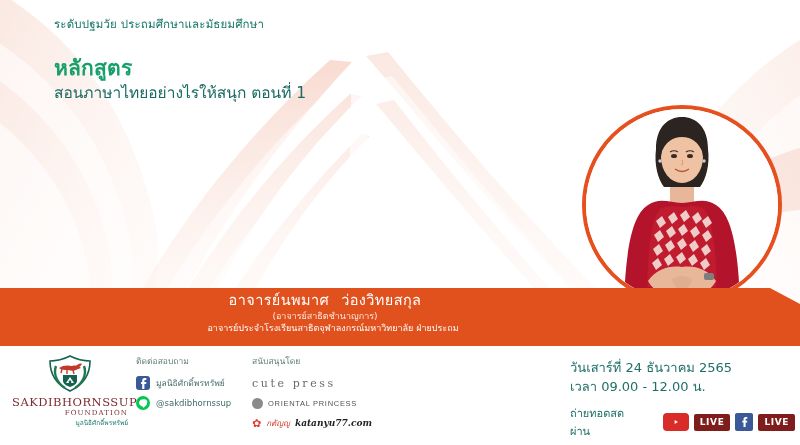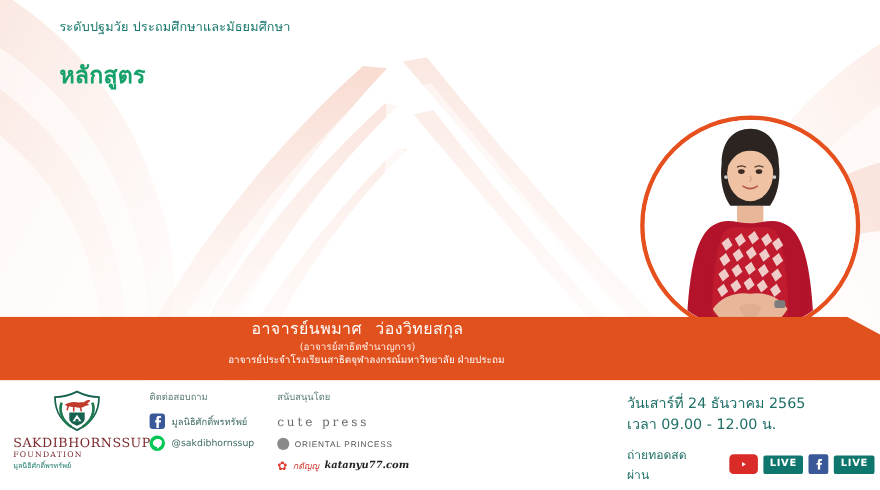--- a/index.html
+++ b/index.html
@@ -35,21 +35,21 @@
   .band-bg { position:absolute; inset:0; }
   .band-text { position:absolute; inset:0; z-index:2; text-align:center; padding-right:150px; padding-top:3px; }
   .sp-name { color:#ffffff; font-size:14.5px; line-height:19px; letter-spacing:.4px; }
   .sp-name .gap { display:inline-block; width:12px; }
   .sp-sub { color:#ffe9e2; font-size:9px; line-height:12px; }
   .sp-aff { color:#ffffff; font-size:9px; line-height:12px;padding-left:16px; }
 
   
   .footer { position:absolute; left:0; right:0; top:346px; bottom:0; z-index:7; background:#fff; }
 
-  .logo { position:absolute; left:12px; top:8px; width:116px; text-align:left; }
+  .logo { position:absolute; left:12px; top:8px; width:116px; text-align:right; }
   .logo-name { font-family:"DejaVu Serif","Liberation Serif",serif; font-size:11.5px; color:#7d2b2f; letter-spacing:.5px; margin-top:1px; }
   .logo-sub { font-family:"DejaVu Serif","Liberation Serif",serif; font-size:7px; color:#7d2b2f; letter-spacing:1.1px; }
   .logo-th { font-size:6.5px; color:#16776a; margin-top:1px; }
 
   .col-contact { position:absolute; left:136px; top:8px; width:125px; }
   .col-support { position:absolute; left:252px; top:8px; width:140px; }
   .col-date    { position:absolute; left:570px; top:12px; width:225px; }
 
   .col-head { font-size:8.5px; color:#5c7d78; margin-bottom:5px; }
 
@@ -66,21 +66,21 @@
   .op-txt { font-family:Liberation Sans, sans-serif; font-size:7.5px; color:#555; letter-spacing:.7px; }
   .op-mark { width:11px; height:11px; border-radius:50%; background:#8a8a8a; flex:none; }
   .kat-th { font-size:8px; color:#d2312a; font-style:italic; }
   .kat-url { font-family:"DejaVu Serif","Liberation Serif",serif; font-size:9px; color:#222; font-weight:bold;font-style:italic; }
   .kat-mark { color:#e23b2e; font-size:11px; line-height:1; }
 
   .date-line { font-size:13px; color:#1f6f67; line-height:19px; white-space:nowrap; }
   .live-row { display:flex; align-items:center; gap:5px; margin-top:8px; }
   .live-lbl { font-size:11px; color:#1f6f67; margin-right:14px; }
   .yt-btn { width:26px; height:18px; border-radius:4px; background:#d92b27; display:flex; align-items:center; justify-content:center; flex:none; }
-  .live-tag { background:#0f766e; color:#fff; font-size:9px; font-weight:bold; padding:3px 6px 3px 6px; border-radius:2px; letter-spacing:.6px; line-height:11px; }
+  .live-tag { background:#7f1d1d; color:#fff; font-size:9px; font-weight:bold; padding:3px 6px 3px 6px; border-radius:2px; letter-spacing:.6px; line-height:11px; }
   .fb-btn { width:18px; height:18px; background:#3b5998; display:flex; align-items:center; justify-content:center; flex:none; border-radius:2px; }
 </style>
 </head>
 <body>
 
 <div class="poster">
 
   <div class="bg">
     <svg width="800" height="445" viewBox="0 0 800 445" aria-hidden="true">
       <defs>
@@ -117,20 +117,21 @@
 
       <path d="M800,40 C720,90 660,170 640,270 C630,320 640,352 660,370 L800,370 Z" fill="url(#gRight)" opacity="0.45"></path>
       <path d="M800,95 C740,140 690,205 676,285 C668,330 676,354 690,370 L800,370 Z" fill="#ffffff" opacity="0.5"></path>
       <path d="M690,200 C740,168 790,150 800,148 L800,210 C770,212 726,226 694,250 Z" fill="#f6cdbf" opacity="0.45"></path>
     </svg>
   </div>
 
   <div class="headblock">
     <div class="prog-line">ระดับปฐมวัย ประถมศึกษาและมัธยมศึกษา</div>
     <div class="course-label">หลักสูตร</div>
+    <div class="course-title">สอนภาษาไทยอย่างไรให้สนุก ตอนที่ 1</div>
   </div>
 
   <div class="portrait-wrap">
     <div class="portrait-ring">
       <svg class="ph-svg" width="192" height="192" viewBox="0 0 192 192" aria-hidden="true">
         <rect width="192" height="192" fill="#ffffff"></rect>
 
         <path d="M84,78 h24 v20 h-24 z" fill="#e8b79a"></path>
 
         <path d="M62,96 C74,88 84,94 96,94 C108,94 118,88 130,96 C146,106 152,140 154,192 L38,192 C40,140 46,106 62,96 Z" fill="#b3142b"></path>

